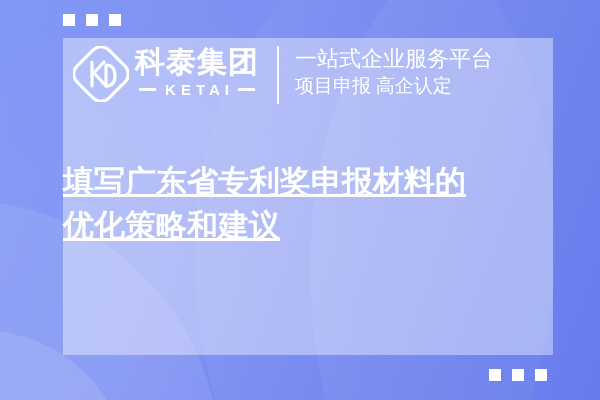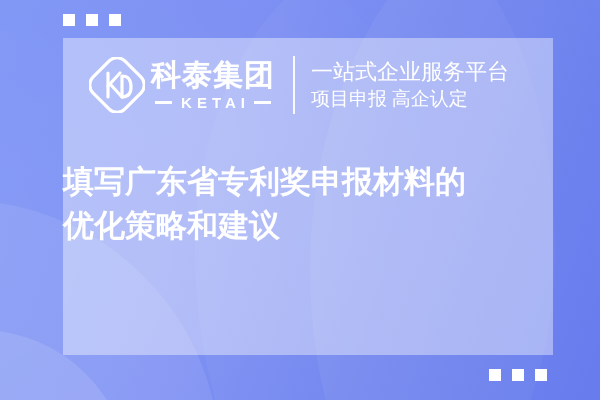--- a/index.html
+++ b/index.html
@@ -89,25 +89,25 @@
     left: 63px;
     top: 38px;
     width: 490px;
     height: 317px;
     background: rgba(255,255,255,0.40);
   }
 
   
   #brand-row {
     position: absolute;
-    left: 16px;
+    left: 0;
     top: 8px;
     height: 78px;
     display: flex;
-    align-items: center;
+    align-items: flex-start;
   }
 
   #logo-mark {
     width: 56px;
     height: 56px;
     margin-left: 10px;
     flex: none;
   }
   #logo-mark svg { display: block; }
 
@@ -180,20 +180,21 @@
   #headline {
     position: absolute;
     left: 0px;
     top: 122px;
     width: 418px;
     font-size: 31px;
     font-weight: 700;
     color: #ffffff;
     line-height: 1.42;
     letter-spacing: 0px;
+    text-decoration: underline;
   }
 </style>
 </head>
 <body>
 
 <div id="banner">
 
   <div class="curve curve-a"></div>
   <div class="curve curve-c"></div>
   <div class="curve curve-d"></div>

